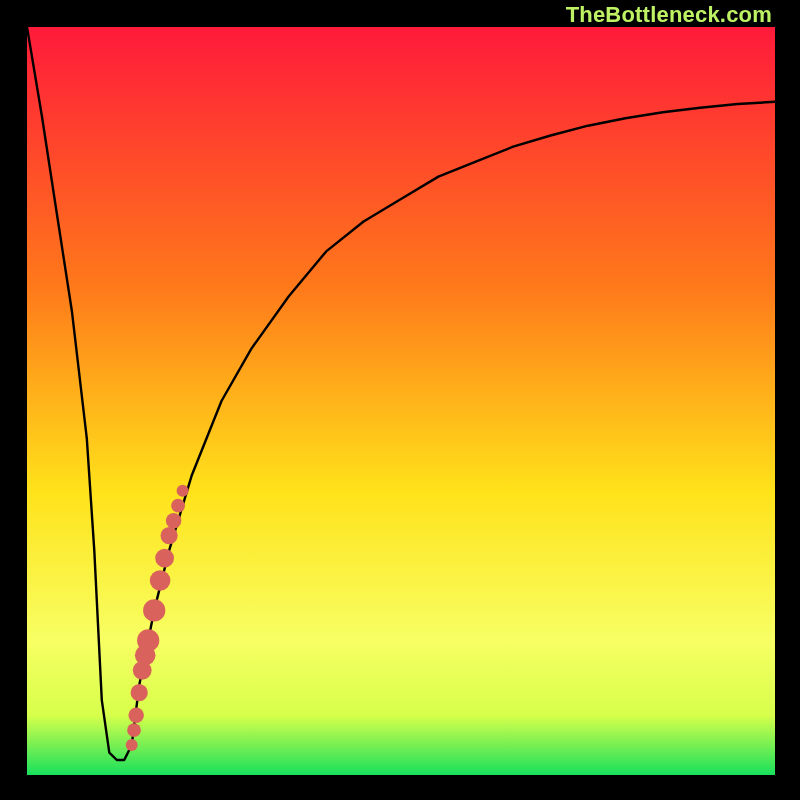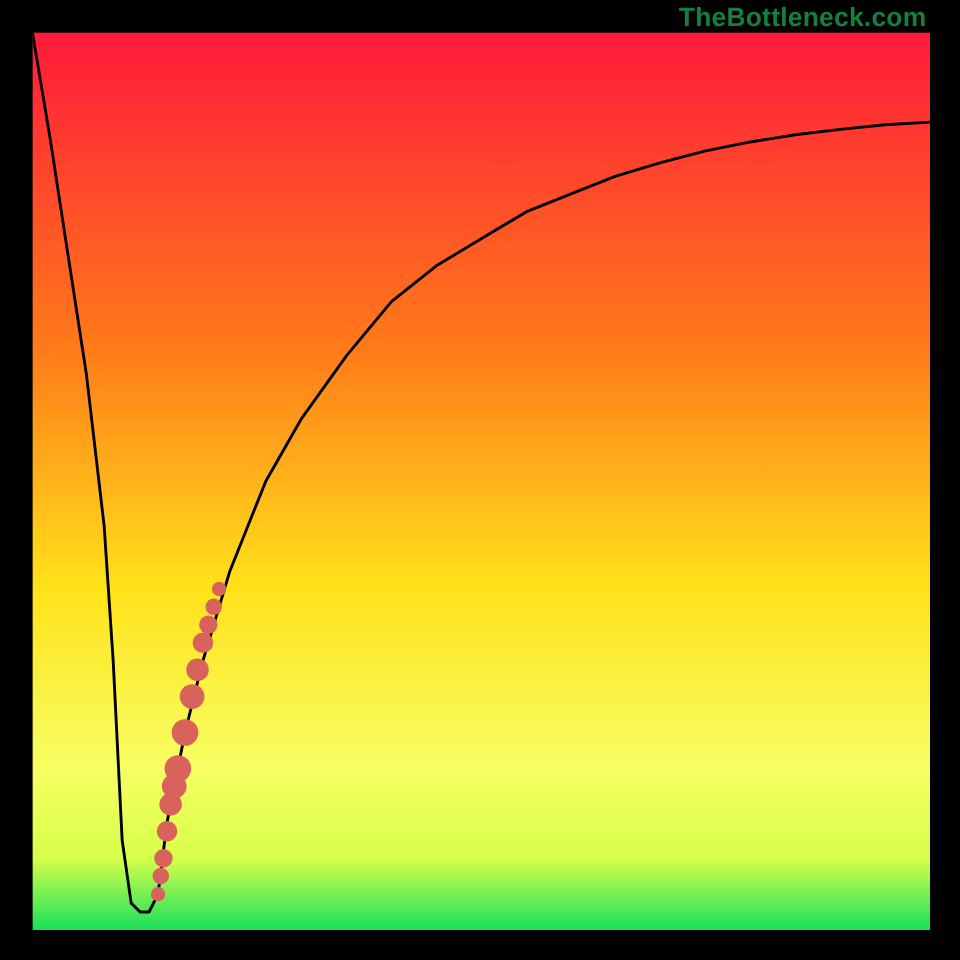--- a/index.html
+++ b/index.html
@@ -25,21 +25,21 @@
     width: 748px;
     height: 748px;
   }
   .watermark {
     position: absolute;
     top: 2px;
     right: 28px;
     font-family: Arial, Helvetica, sans-serif;
     font-size: 22px;
     font-weight: 600;
-    color: #15803d;
+    color: #bef264;
     letter-spacing: 0.2px;
   }
   svg {
     display: block;
   }
 </style>
 </head>
 <body>
 
 <div class="frame">

